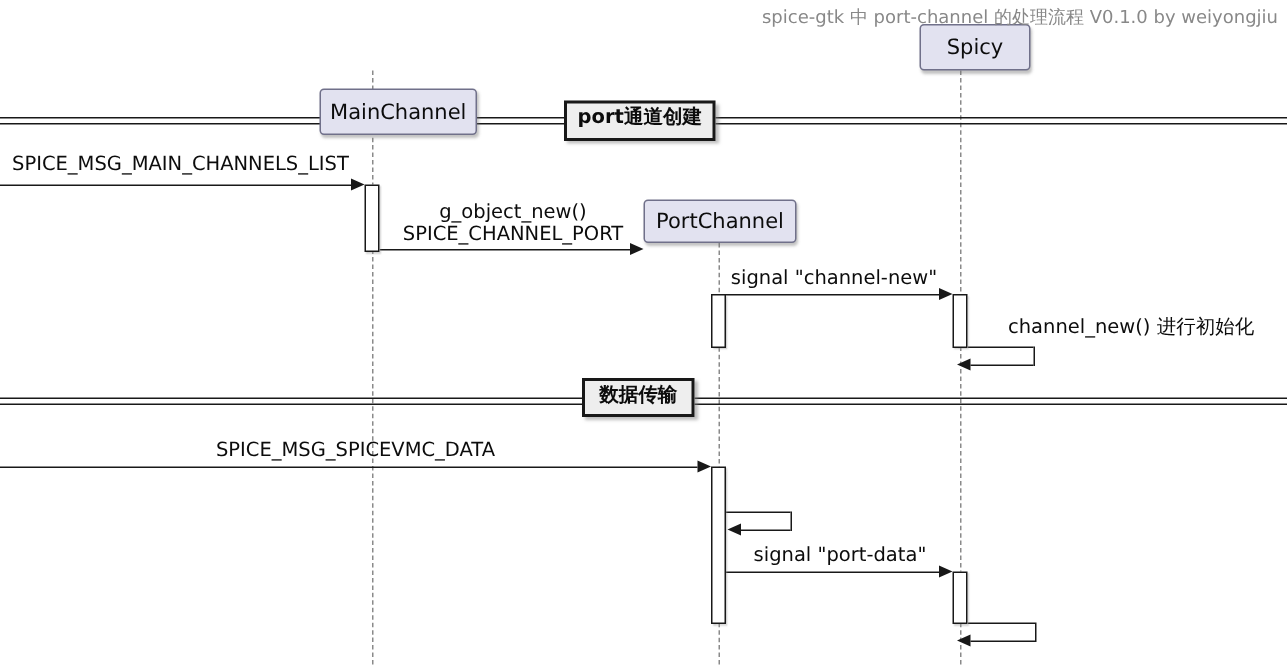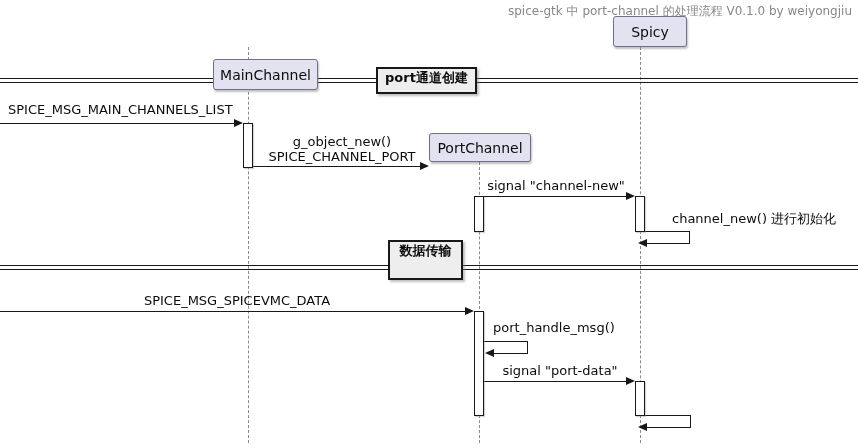--- a/index.html
+++ b/index.html
@@ -79,30 +79,29 @@
   <div class="bar" style="left:474px;top:196px;height:36px;"></div>
   <div class="bar" style="left:635px;top:196px;height:36px;"></div>
 
   <div class="mlabel" style="left:652px;top:211px;margin-left:20px;">channel_new() 进行初始化</div>
   <div class="mline" style="left:645px;top:231px;width:44px;"></div>
   <div class="vline" style="left:689px;top:231px;height:13px;"></div>
   <div class="mline" style="left:647px;top:243px;width:42px;"></div>
   <div class="ar left" style="left:638px;top:239px;"></div>
 
   <div class="divlines" style="top:265px;"></div>
-  <div class="divbox" style="left:388px;top:240px;width:75px;height:40px;">
+  <div class="divbox" style="left:388px;top:252px;width:75px;height:26px;">
     <span>数据传输</span>
   </div>
 
   <div class="mlabel center" style="left:140px;top:293px;width:194px;text-align:center;">SPICE_MSG_SPICEVMC_DATA</div>
   <div class="mline" style="left:0;top:311px;width:465px;"></div>
   <div class="ar right" style="left:465px;top:307px;"></div>
   <div class="bar" style="left:474px;top:311px;height:105px;"></div>
 
-  <div class="mlabel" style="left:493px;top:320px;">port_handle_msg()</div>
   <div class="mline" style="left:484px;top:341px;width:43px;"></div>
   <div class="vline" style="left:527px;top:341px;height:13px;"></div>
   <div class="mline" style="left:494px;top:353px;width:33px;"></div>
   <div class="ar left" style="left:485px;top:349px;"></div>
 
   <div class="mlabel center" style="left:495px;top:363px;width:130px;">signal "port-data"</div>
   <div class="mline" style="left:484px;top:381px;width:142px;"></div>
   <div class="ar right" style="left:626px;top:377px;"></div>
   <div class="bar" style="left:635px;top:381px;height:35px;"></div>
 

